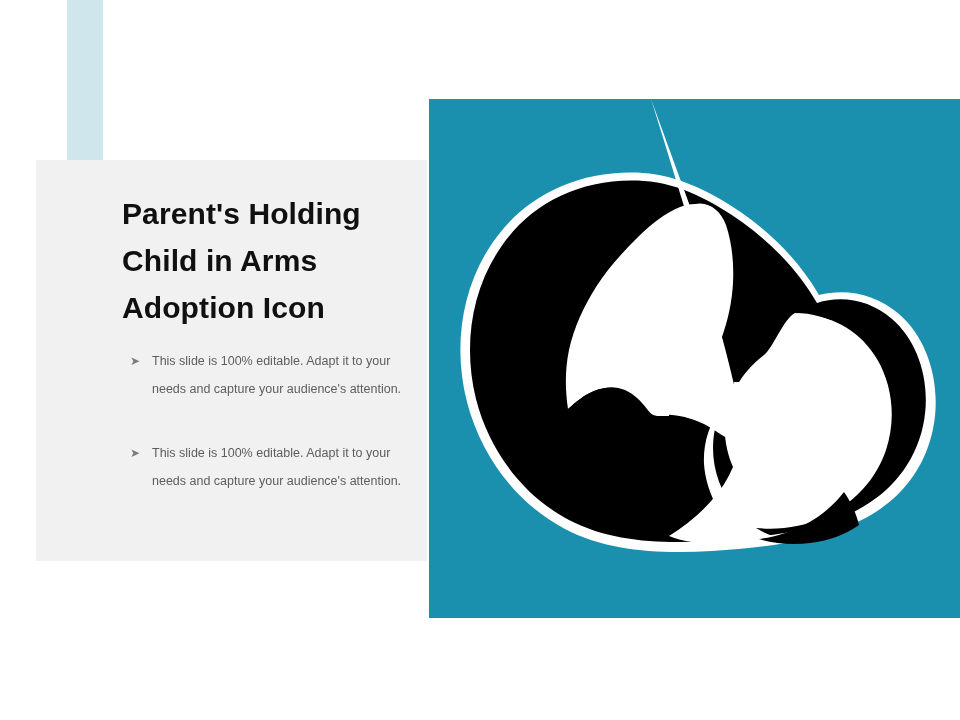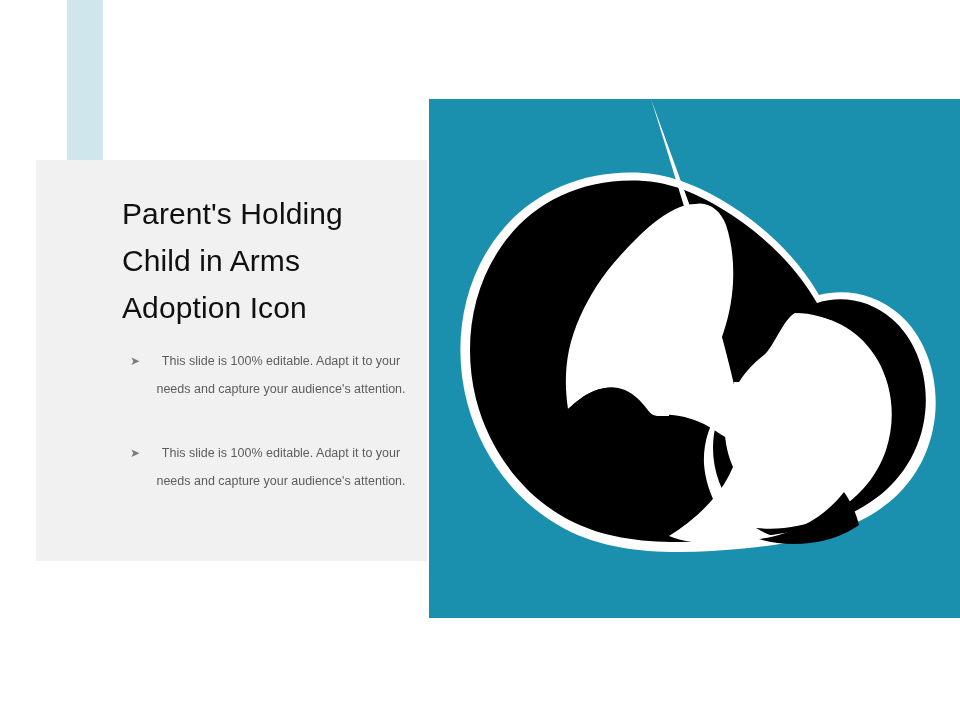--- a/index.html
+++ b/index.html
@@ -45,21 +45,21 @@
   }
 
   
   .slide-title {
     position: absolute;
     left: 122px;
     top: 190px;
     width: 300px;
     font-size: 30px;
     line-height: 47px;
-    font-weight: 400;
+    font-weight: 700;
     color: #101010;
     letter-spacing: 0.1px;
     white-space: pre-line;
   }
 
   
   .bullet-list {
     position: absolute;
     left: 130px;
     top: 347px;
@@ -77,21 +77,20 @@
   .bullet-marker {
     position: absolute;
     left: 0;
     top: 0;
     font-size: 12px;
     line-height: 28px;
     color: #7a7a7a;
   }
   .bullet-text {
     display: block;
-    text-align: center;
   }
 
   
   .image-panel {
     position: absolute;
     left: 429px;
     top: 99px;
     width: 531px;
     height: 519px;
     background: #1b8fae;

